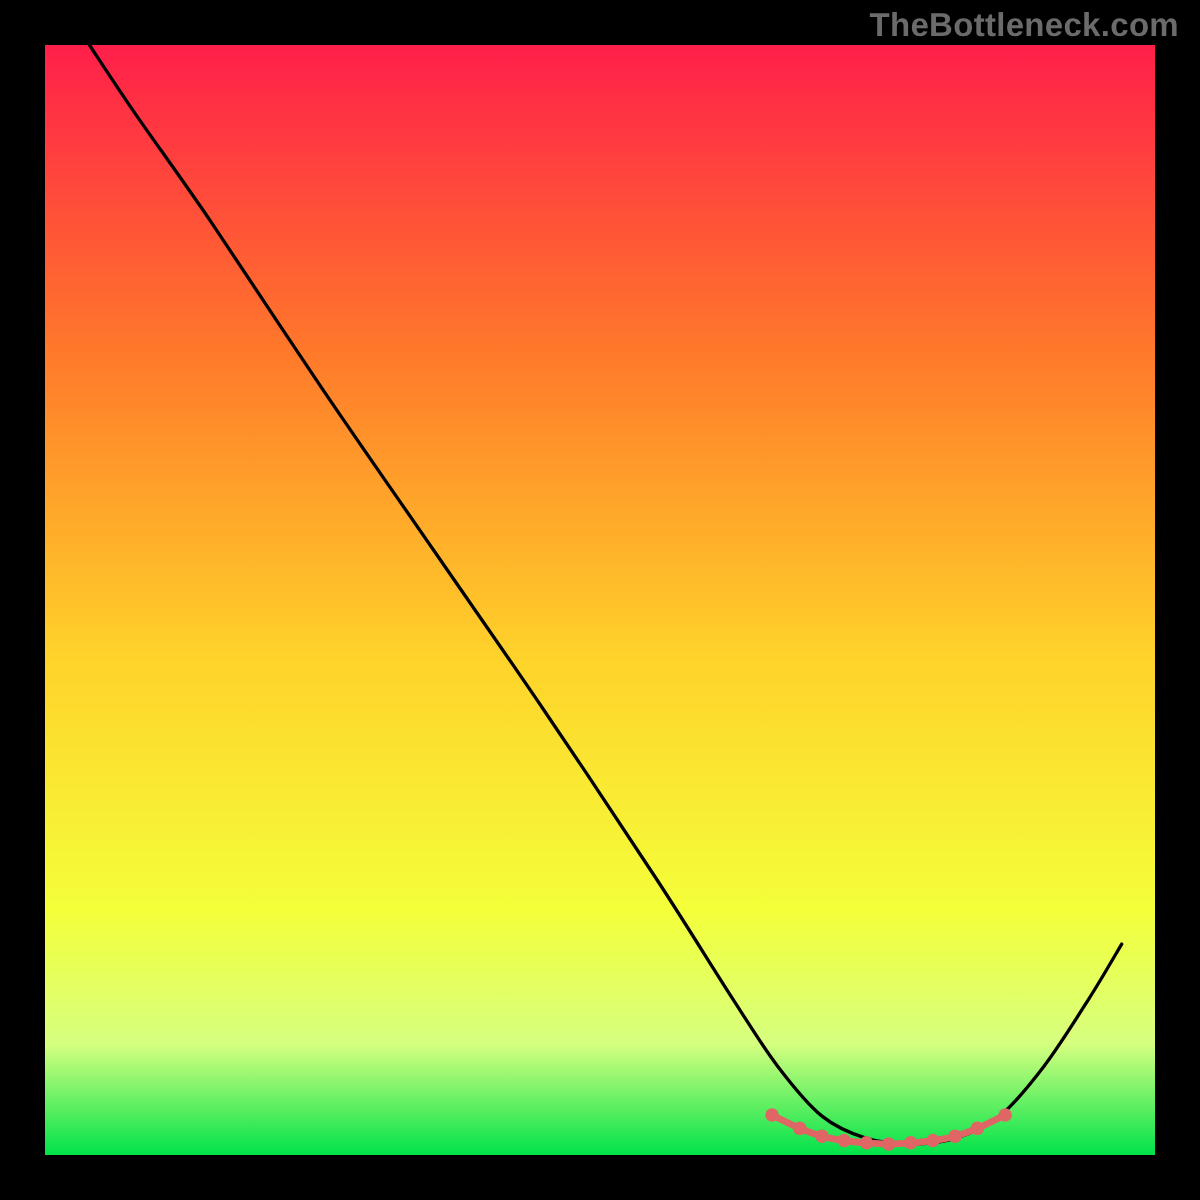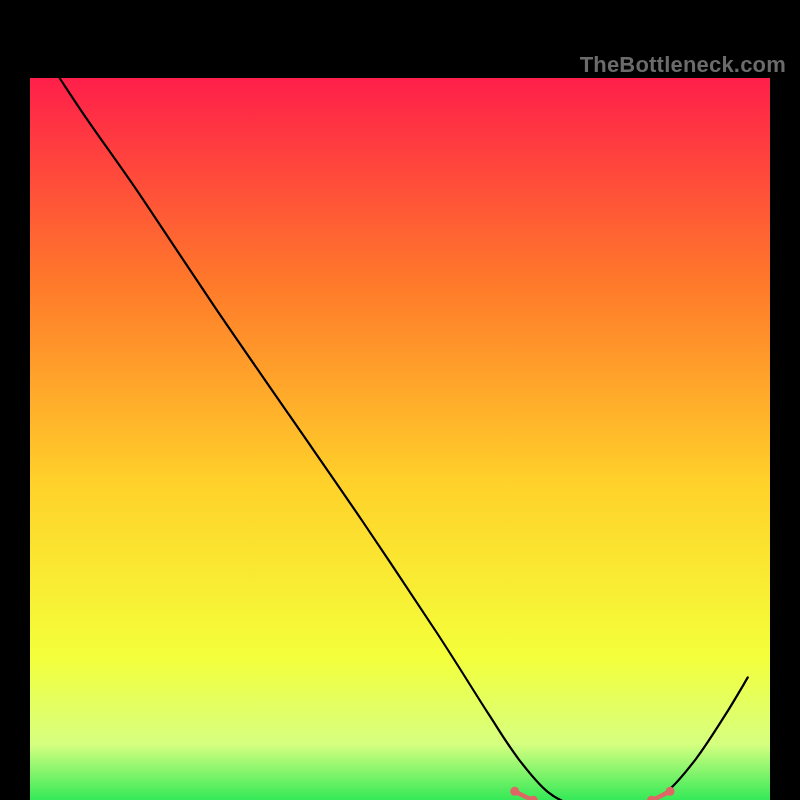--- a/index.html
+++ b/index.html
@@ -7,21 +7,20 @@
     padding: 0;
     width: 800px;
     height: 800px;
     background: #000000;
     overflow: hidden;
   }
   .chart-container {
     position: relative;
     width: 800px;
     height: 568px;
-    margin-top: 48px;
   }
   .watermark {
     position: absolute;
     top: 4px;
     right: 14px;
     font-family: Arial, Helvetica, sans-serif;
     font-size: 22px;
     font-weight: bold;
     color: #6b6b6b;
     letter-spacing: 0.2px;

